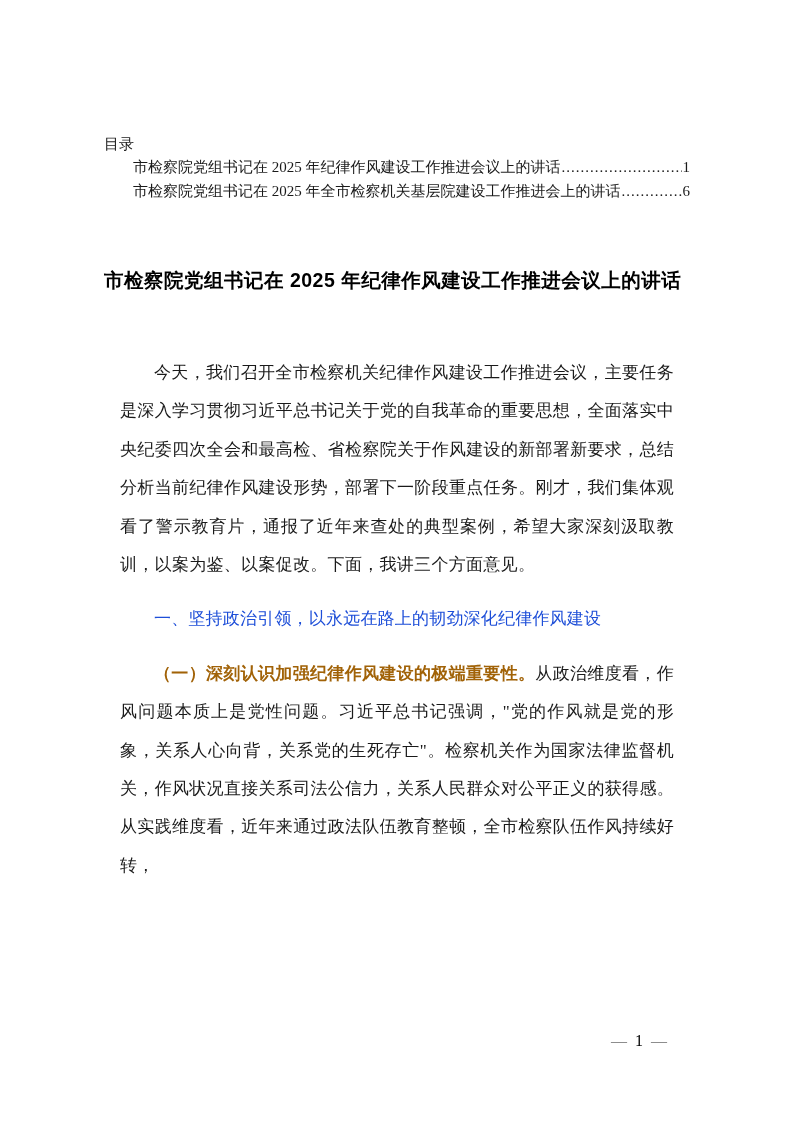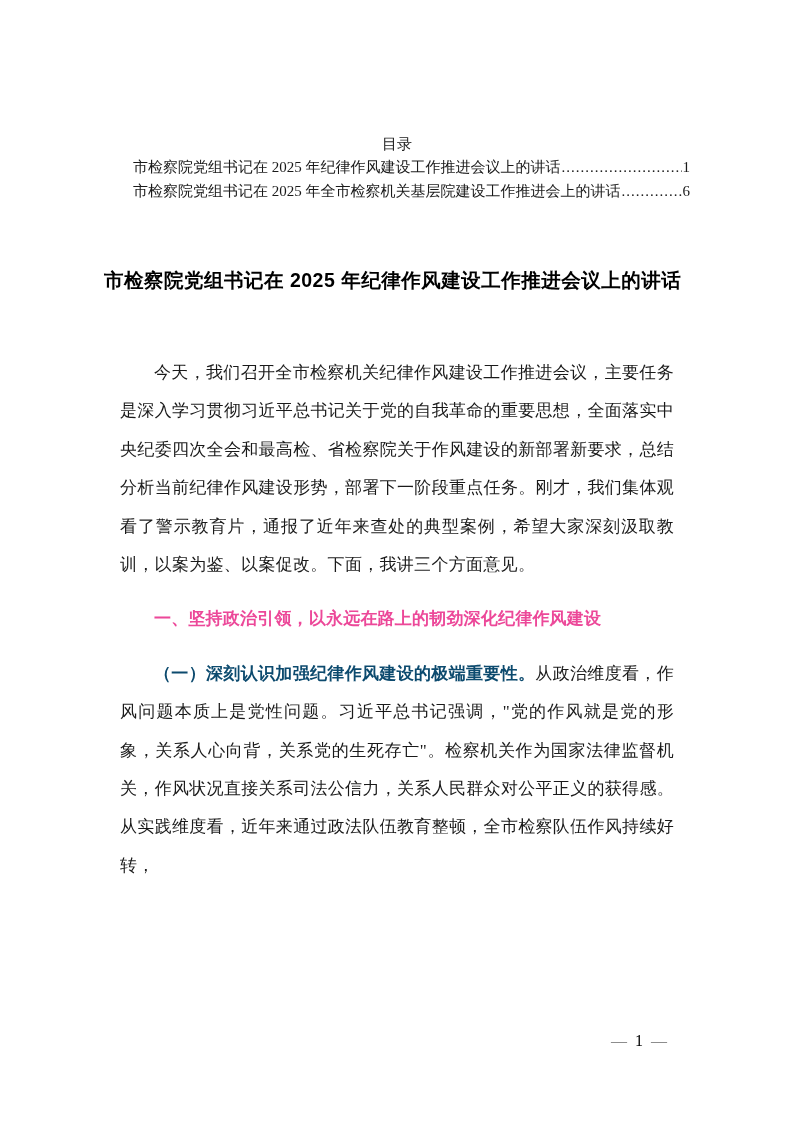--- a/index.html
+++ b/index.html
@@ -13,21 +13,21 @@
     height: 1122px;
     background: #ffffff;
     box-sizing: border-box;
     padding: 133px 103px 0 104px;
     font-family: "Liberation Serif", serif;
     color: #1a1a1a;
     overflow: hidden;
   }
   
   .toc-heading {
-    text-align: center;
+    text-align: left;
     font-size: 15px;
     line-height: 23px;
     color: #1a1a1a;
   }
   .toc-entry {
     display: flex;
     align-items: baseline;
     margin-left: 29px;
     font-size: 15px;
     line-height: 23.5px;
@@ -63,27 +63,27 @@
     line-height: 38.4px;
     letter-spacing: 0.3px;
     text-align: justify;
   }
   .para {
     margin: 16px;
     text-indent: 2em;
   }
   .section-heading {
     font-family: "Liberation Sans", sans-serif;
-    font-weight: 700;
-    color: #ec4899;
+    font-weight: 400;
+    color: #1d4ed8;
     letter-spacing: 0.2px;
   }
   .bold-lead {
     font-weight: 700;
-    color: #0c4a6e;
+    color: #a16207;
   }
   
   .page-footer {
     position: absolute;
     top: 1030px;
     right: 126px;
     font-size: 16px;
     line-height: 22px;
     color: #000000;
     white-space: nowrap;

